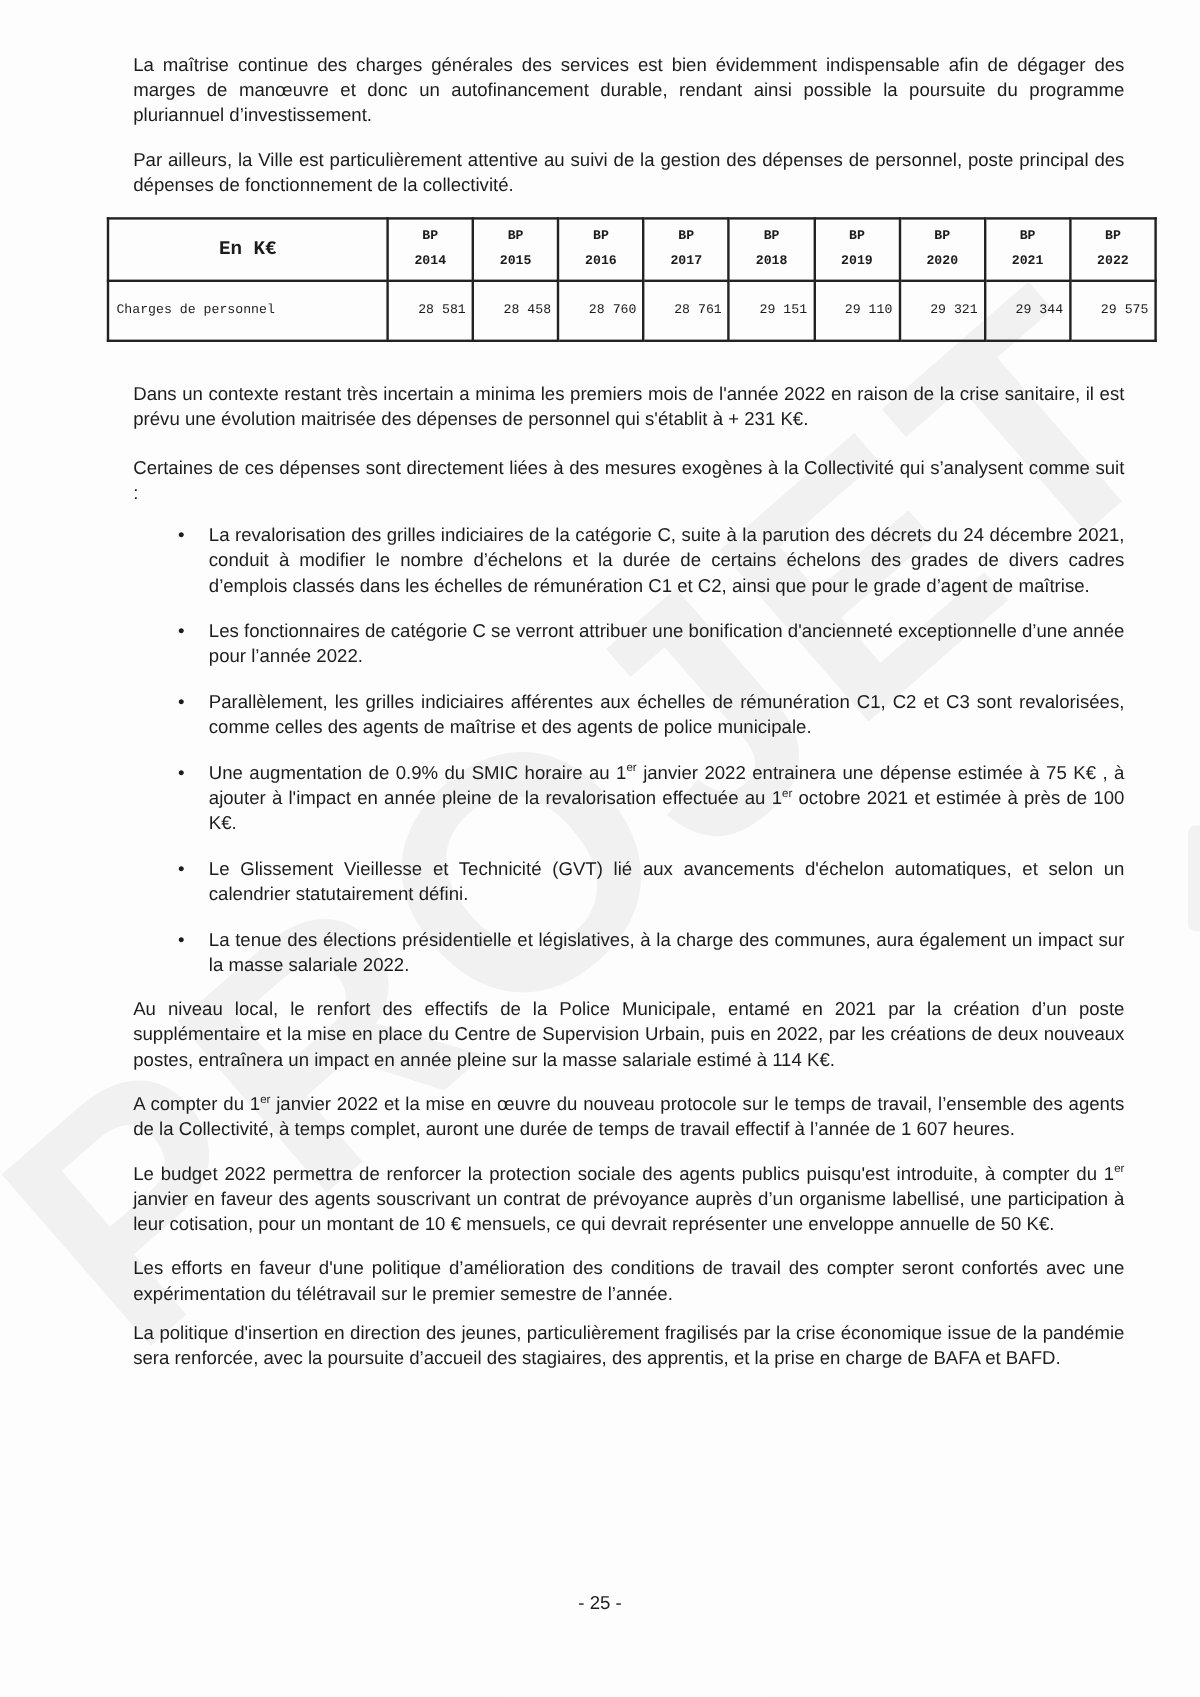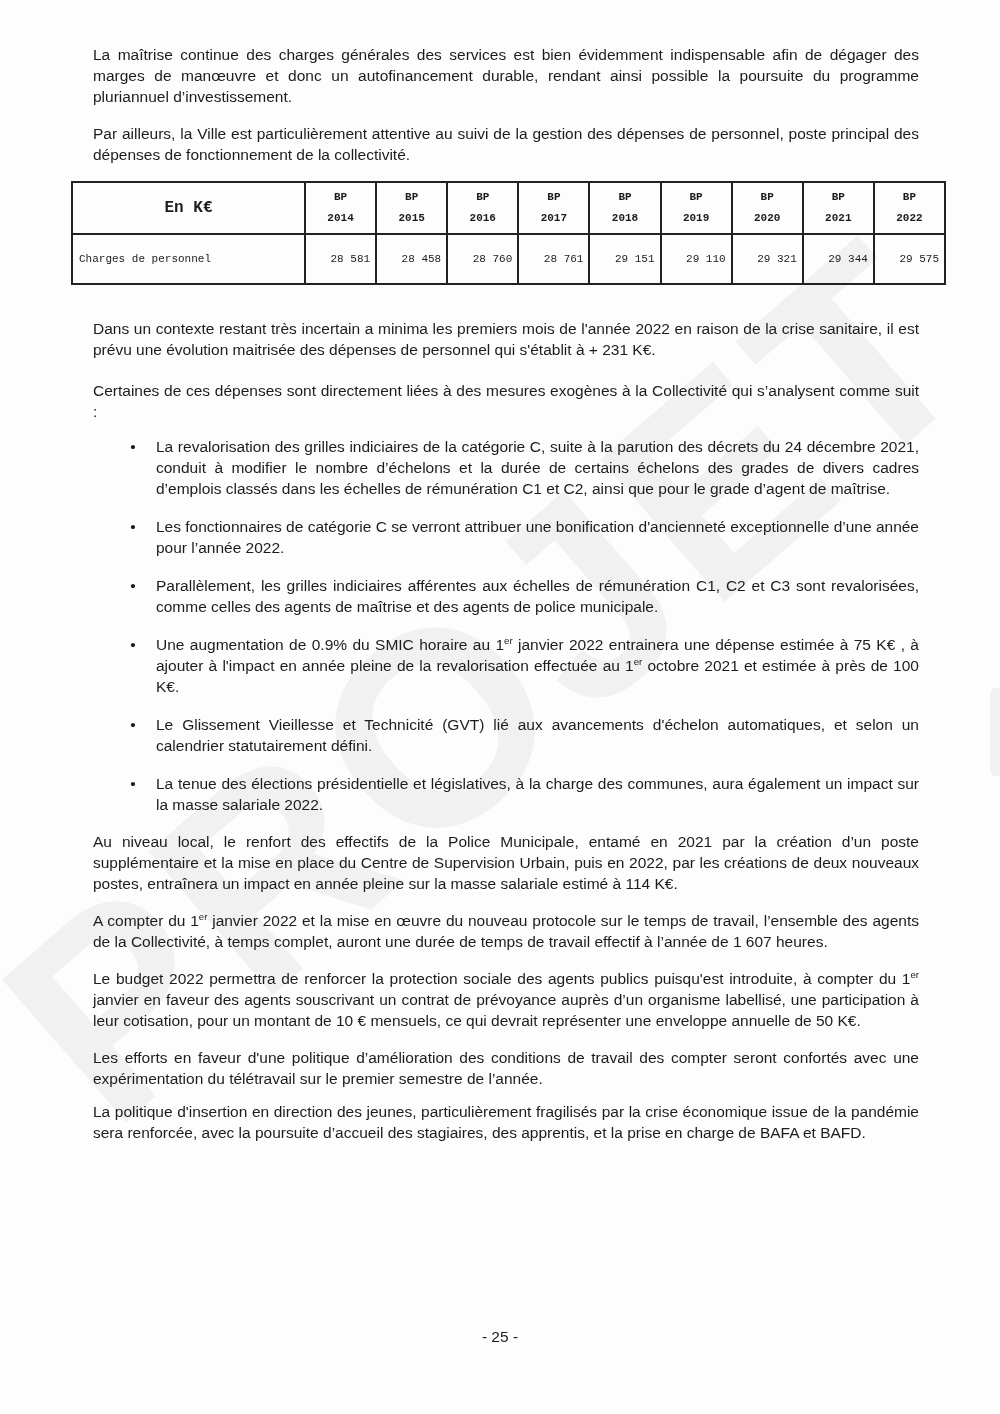--- a/index.html
+++ b/index.html
@@ -30,21 +30,21 @@
     right: 0;
     top: 688px;
     width: 10px;
     height: 88px;
     background: rgba(0,0,0,0.045);
     border-radius: 6px 0 0 6px;
     z-index: 0;
   }
   .content {
     position: absolute;
-    left: 93px;
+    left: 111px;
     top: 44px;
     width: 826px;
     z-index: 1;
   }
   .para {
     margin: 0 0 16px 0;
     font-size: 15.5px;
     line-height: 21px;
     text-align: justify;
   }

